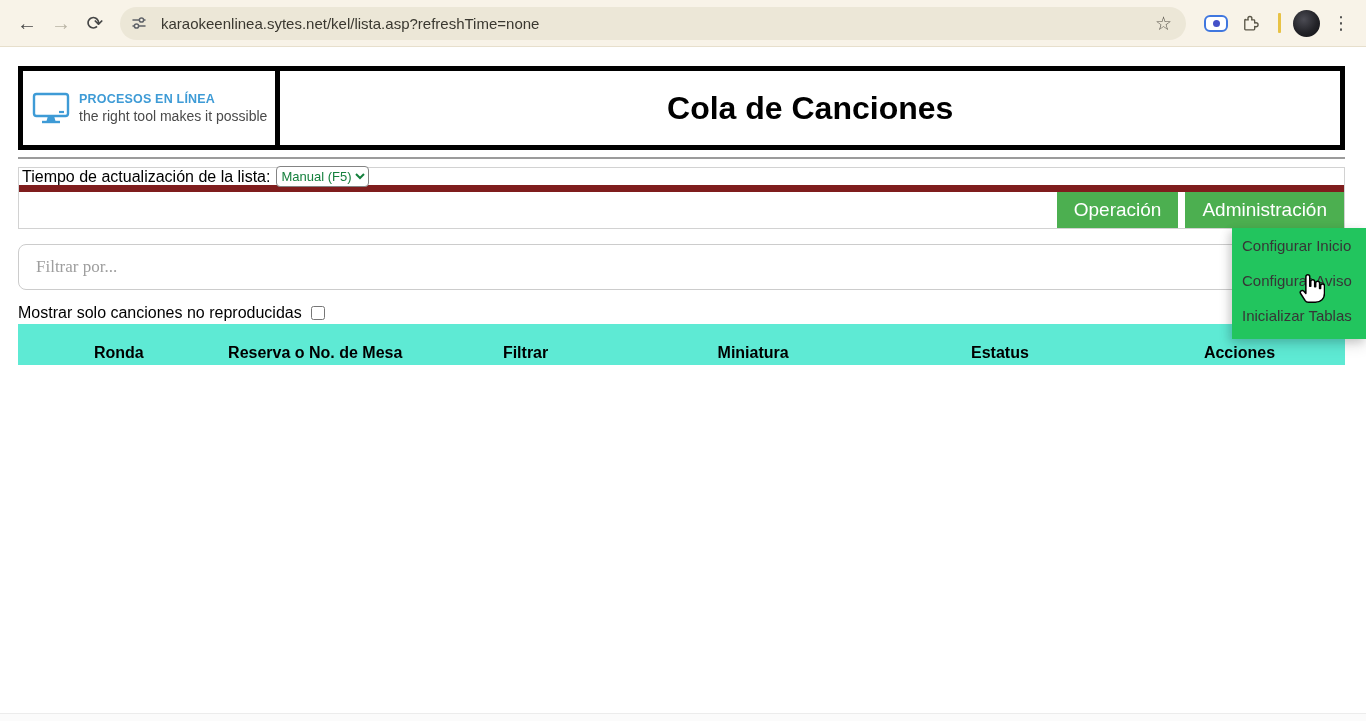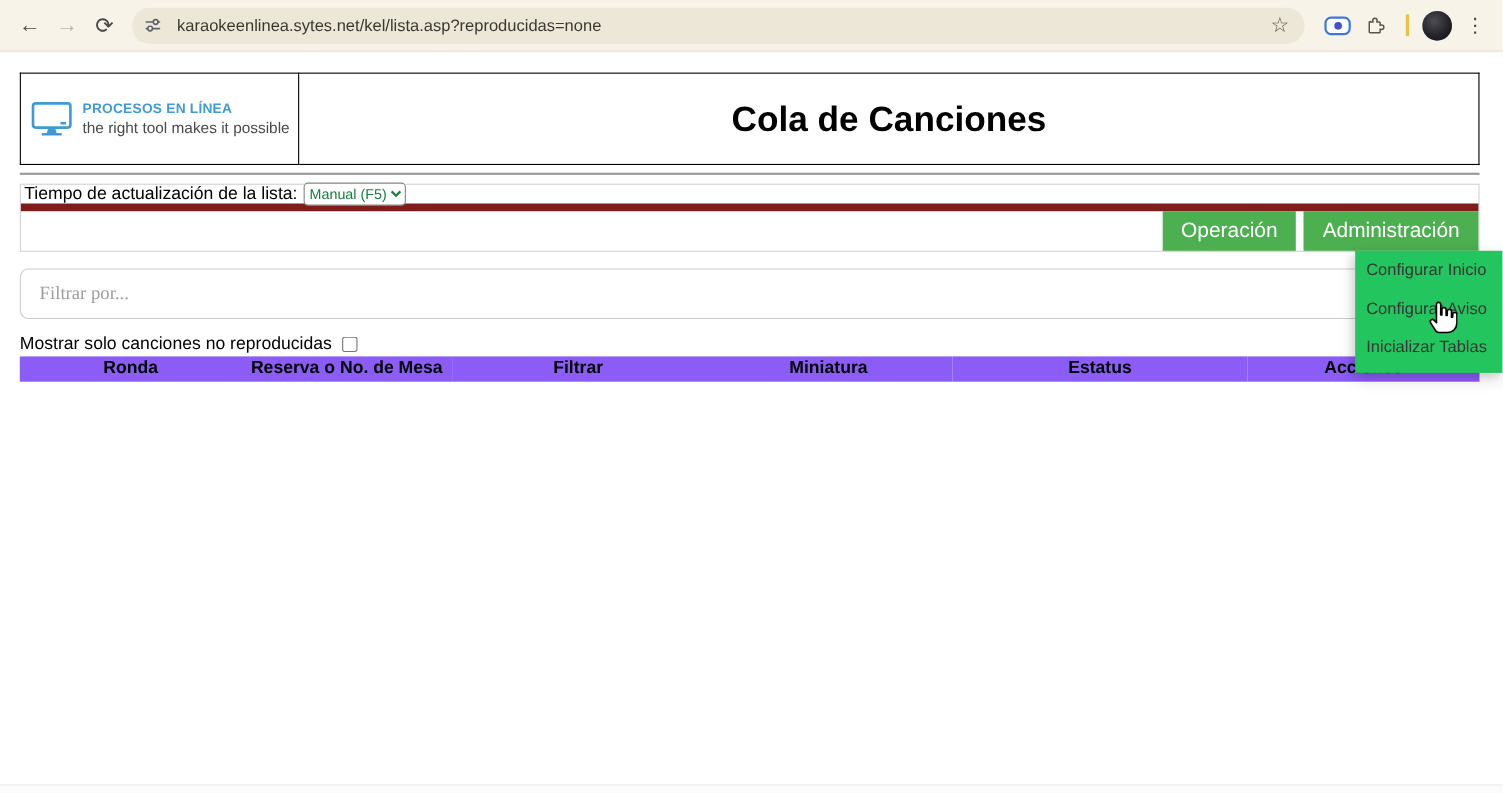--- a/index.html
+++ b/index.html
@@ -26,21 +26,21 @@
   .theme-divider { width:3px; height:20px; background:#e8c245; margin:0 12px; border-radius:1px; flex:0 0 auto; }
   .avatar { width:27px; height:27px; border-radius:50%; flex:0 0 auto;
     background:radial-gradient(circle at 40% 35%, #4c4c54 0%, #232328 55%, #101014 100%); }
   .kebab { font-size:18px; color:#474747; width:30px; height:30px; display:flex; align-items:center;
     justify-content:center; letter-spacing:0; margin-left:6px; flex:0 0 auto; }
 
   
   .page { padding:19px 21px 0 18px; }
 
   table.header-table { width:100%; border-collapse:collapse; height:84px; }
-  table.header-table td { border:1px solid #000000; }
+  table.header-table td { border:5px solid #000000; }
   td.logo-cell { width:154px; padding:6px 8px; }
   .logo { display:flex; align-items:center; gap:6px; }
   .logo-text { display:flex; flex-direction:column; line-height:1.15; }
   .logo-title { color:#3e9bd6; font-weight:bold; font-size:12.5px; letter-spacing:.2px; white-space:nowrap; }
   .logo-tagline { color:#4a4a4a; font-size:14px; white-space:nowrap; margin-top:2px; }
   td.title-cell { text-align:center; }
   .page-title { font-size:32px; font-weight:bold; color:#000; margin:0; }
 
   hr.rule { border:none; border-top:2px solid #9b9b9b; margin:7px 0 0 0; }
 
@@ -55,22 +55,22 @@
 
   .filter-input { display:block; width:100%; height:46px; margin-top:15px; border:1px solid #ccc;
     border-radius:8px; font-size:17px; padding:0 17px; color:#333; outline:none;
     font-family:Liberation Serif, serif; }
   .filter-input::placeholder { color:#9e9e9e; }
 
   .checkbox-row { margin-top:14px; display:flex; align-items:center; font-size:16px; color:#000; height:17px; }
   .checkbox-row input { width:14px; height:14px; margin:0 0 0 9px; }
 
   table.queue-table { width:100%; border-collapse:collapse; margin-top:3px; }
-  .queue-table thead th { background:#8b5cf6; font-size:16px; font-weight:bold; color:#000;
-    padding:2px 0 3px; text-align:center;margin-left:32px; }
+  .queue-table thead th { background:#5eead4; font-size:16px; font-weight:bold; color:#000;
+    padding:20px 0 3px; text-align:center;margin-left:32px; }
 
   
   .config-menu { position:absolute; left:1232px; top:228px; width:134px; background:#22c55e;
     box-shadow:-3px 3px 8px rgba(0,0,0,.13), 0 6px 14px rgba(0,0,0,.12); z-index:10; padding-bottom:6px; }
   .menu-item { height:35px; display:flex; align-items:center; padding-left:10px; font-size:15px;
     color:#363636; cursor:pointer; white-space:nowrap; }
 
   .cursor-hand { position:absolute; left:1297px; top:272px; z-index:20; }
 
   .bottom-strip { position:absolute; left:0; right:0; bottom:0; height:8px; background:#fbfbfb;
@@ -88,21 +88,21 @@
     <div class="tune-wrap">
       <svg width="16" height="16" viewBox="0 0 16 16">
         <g stroke="#5f6368" stroke-width="1.5" stroke-linecap="round" fill="none">
           <line x1="2" y1="5" x2="14" y2="5"></line>
           <line x1="2" y1="11" x2="14" y2="11"></line>
         </g>
         <circle cx="10.5" cy="5" r="2.1" fill="#f8f3e8" stroke="#5f6368" stroke-width="1.5"></circle>
         <circle cx="5.5" cy="11" r="2.1" fill="#f8f3e8" stroke="#5f6368" stroke-width="1.5"></circle>
       </svg>
     </div>
-    <div class="url-text">karaokeenlinea.sytes.net/kel/lista.asp?reproducidas=none</div>
+    <div class="url-text">karaokeenlinea.sytes.net/kel/lista.asp?refreshTime=none</div>
     <div class="star">☆</div>
   </div>
 
   <div class="media-ind">
     <div class="dot"></div>
   </div>
 
   <div class="ext-wrap">
     <svg width="19" height="19" viewBox="0 0 24 24">
       <path d="M4.5 7.5h3.4c-.25-.6-.4-1.15-.4-1.6C7.5 4.3 8.6 3.2 10 3.2s2.5 1.1 2.5 2.7c0 .45-.15 1-.4 1.6h2.9c.6 0 1 .45 1 1v3c.6-.25 1.15-.4 1.6-.4 1.6 0 2.7 1.1 2.7 2.5s-1.1 2.5-2.7 2.5c-.45 0-1-.15-1.6-.4v3.3c0 .55-.4 1-1 1H4.5c-.55 0-1-.45-1-1v-11c0-.55.45-1 1-1z" fill="none" stroke="#5a5647" stroke-width="1.7" stroke-linejoin="round"></path>

